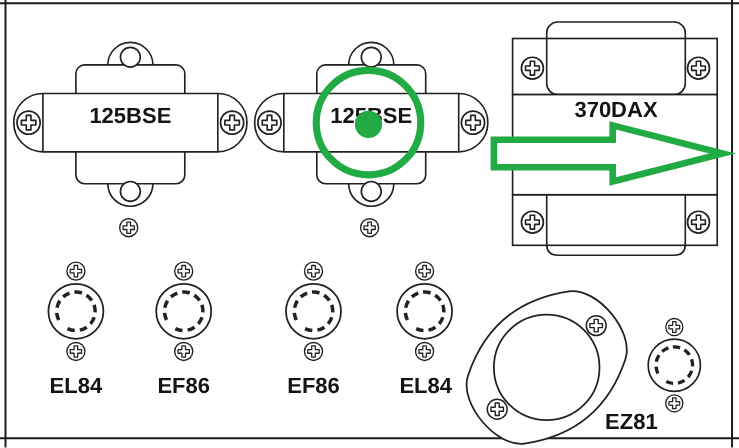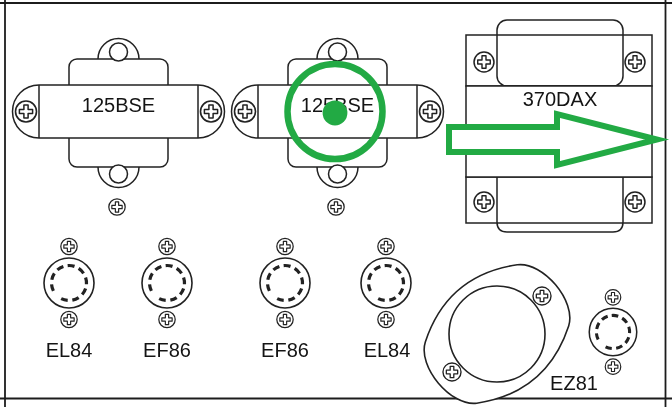--- a/index.html
+++ b/index.html
@@ -1,16 +1,16 @@
 <!DOCTYPE html>
 <html><head>
 <meta charset="utf-8">
 <style>
   html,body{margin:0;padding:0;background:#fff;}
-  .stage{position:relative;width:672px;height:407px;background:#fff;overflow:hidden;}
+  .stage{position:relative;width:672px;height:407px;background:#fff;overflow:hidden;font-weight:bold;}
   .lbl{font-family:"Liberation Sans","DejaVu Sans",sans-serif;font-size:20px;fill:#141414;}
   svg{display:block;}
 </style>
 </head>
 <body>
 
 <div class="stage">
 <svg width="672" height="407" viewBox="0 0 672 407">
   <defs>
     <g id="screw">

